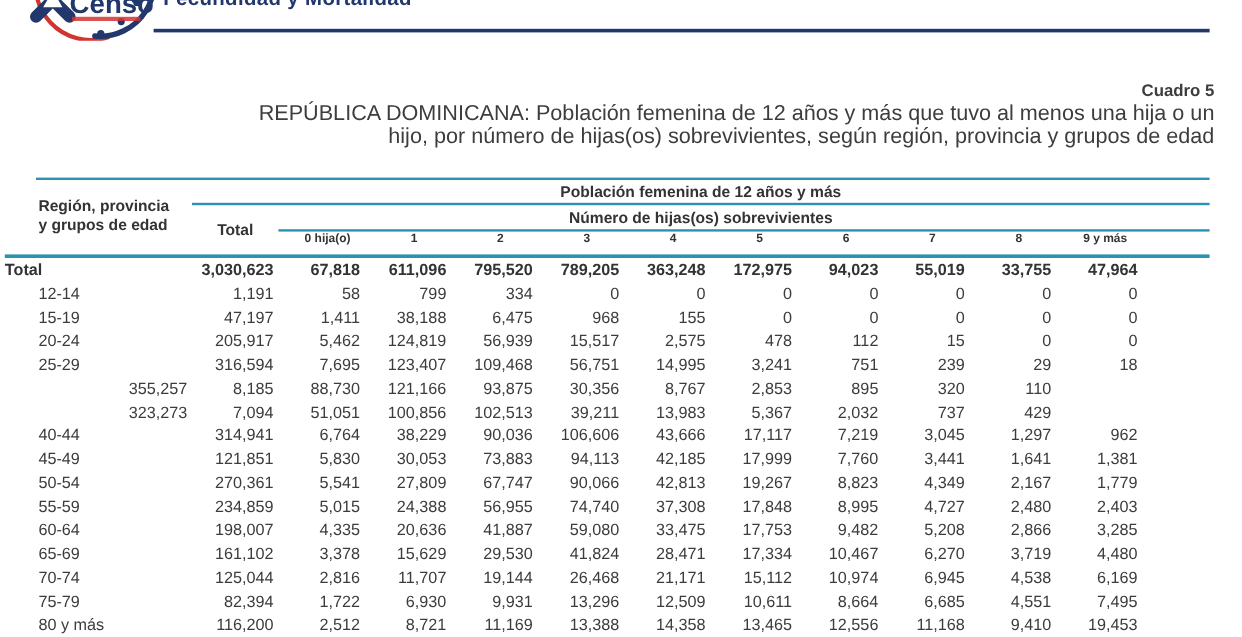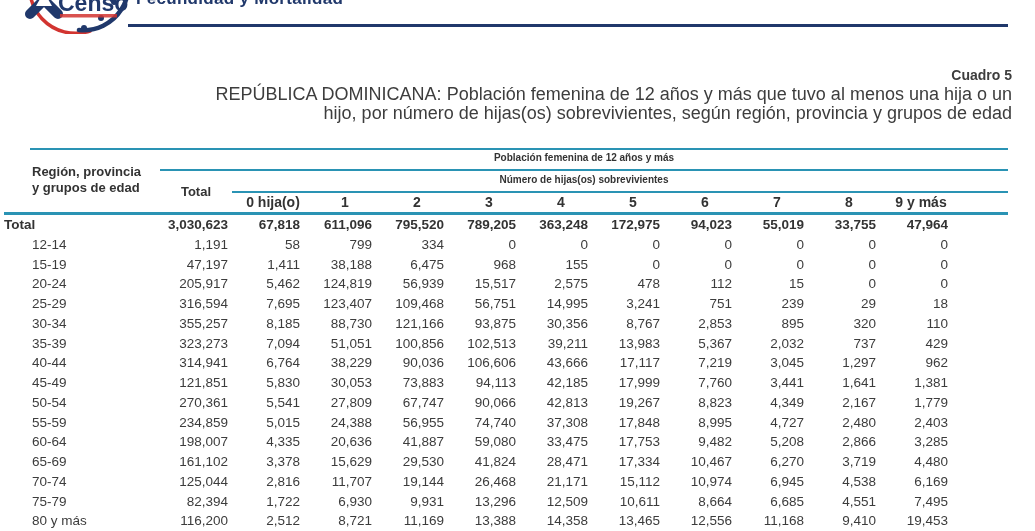--- a/index.html
+++ b/index.html
@@ -18,30 +18,30 @@
   .title-block .tline{font-size:18px;line-height:19px;}
 
   
   .tbl{position:absolute;left:4px;top:148px;width:1004px;}
   .thead{position:relative;height:67px;color:#333;}
   .rule{background:#2a93b4;height:2px;}
   .rule-top{position:absolute;top:0;left:26px;right:0;}
   .rule-2{position:absolute;top:21px;left:156px;right:0;}
   .rule-3{position:absolute;top:43px;left:228px;right:0;}
   .rule-bottom{position:absolute;bottom:0;left:0;right:0;height:3px;background:#2a93b4;}
-  .span-h{position:absolute;left:156px;right:0;text-align:center;font-weight:bold;font-size:10px;}
+  .span-h{position:absolute;left:156px;right:0;text-align:center;font-weight:bold;font-size:13px;}
   .span-1{top:4px;}
   .span-2{top:26px;}
   .region-label{position:absolute;left:28px;top:16px;width:140px;font-weight:bold;
     font-size:13px;line-height:15.5px;}
   .total-label{position:absolute;left:156px;top:36px;width:72px;text-align:center;
     font-weight:bold;font-size:13px;}
   .col-row{position:absolute;top:46px;left:0;right:0;padding-left:228px;display:grid;
     grid-template-columns:repeat(10,72px) 1fr;}
-  .col-h{text-align:center;font-weight:bold;font-size:14px;position:relative;left:5px;
+  .col-h{text-align:center;font-weight:bold;font-size:10px;position:relative;left:5px;
     white-space:nowrap;}
 
   .tbody{}
   .trow{display:grid;grid-template-columns:156px repeat(11,72px) 1fr;height:19.75px;
     line-height:19.75px;font-size:13.5px;color:#3c3c3c;}
   .trow.bold{font-weight:bold;color:#333;}
   .cell{white-space:nowrap;}
   .cell.num{text-align:right;padding-right:4px;}
   .cell.label{text-align:left;padding-left:0;}
   .trow.indent .cell.label{padding-left:28px;}
@@ -177,36 +177,34 @@
           <div class="cell num">56,751</div>
           <div class="cell num">14,995</div>
           <div class="cell num">3,241</div>
           <div class="cell num">751</div>
           <div class="cell num">239</div>
           <div class="cell num">29</div>
           <div class="cell num">18</div>
           <div></div>
         </div>
         <div class="trow indent">
-          <div class="cell label">30-34</div>
           <div class="cell num">355,257</div>
           <div class="cell num">8,185</div>
           <div class="cell num">88,730</div>
           <div class="cell num">121,166</div>
           <div class="cell num">93,875</div>
           <div class="cell num">30,356</div>
           <div class="cell num">8,767</div>
           <div class="cell num">2,853</div>
           <div class="cell num">895</div>
           <div class="cell num">320</div>
           <div class="cell num">110</div>
           <div></div>
         </div>
         <div class="trow indent">
-          <div class="cell label">35-39</div>
           <div class="cell num">323,273</div>
           <div class="cell num">7,094</div>
           <div class="cell num">51,051</div>
           <div class="cell num">100,856</div>
           <div class="cell num">102,513</div>
           <div class="cell num">39,211</div>
           <div class="cell num">13,983</div>
           <div class="cell num">5,367</div>
           <div class="cell num">2,032</div>
           <div class="cell num">737</div>

